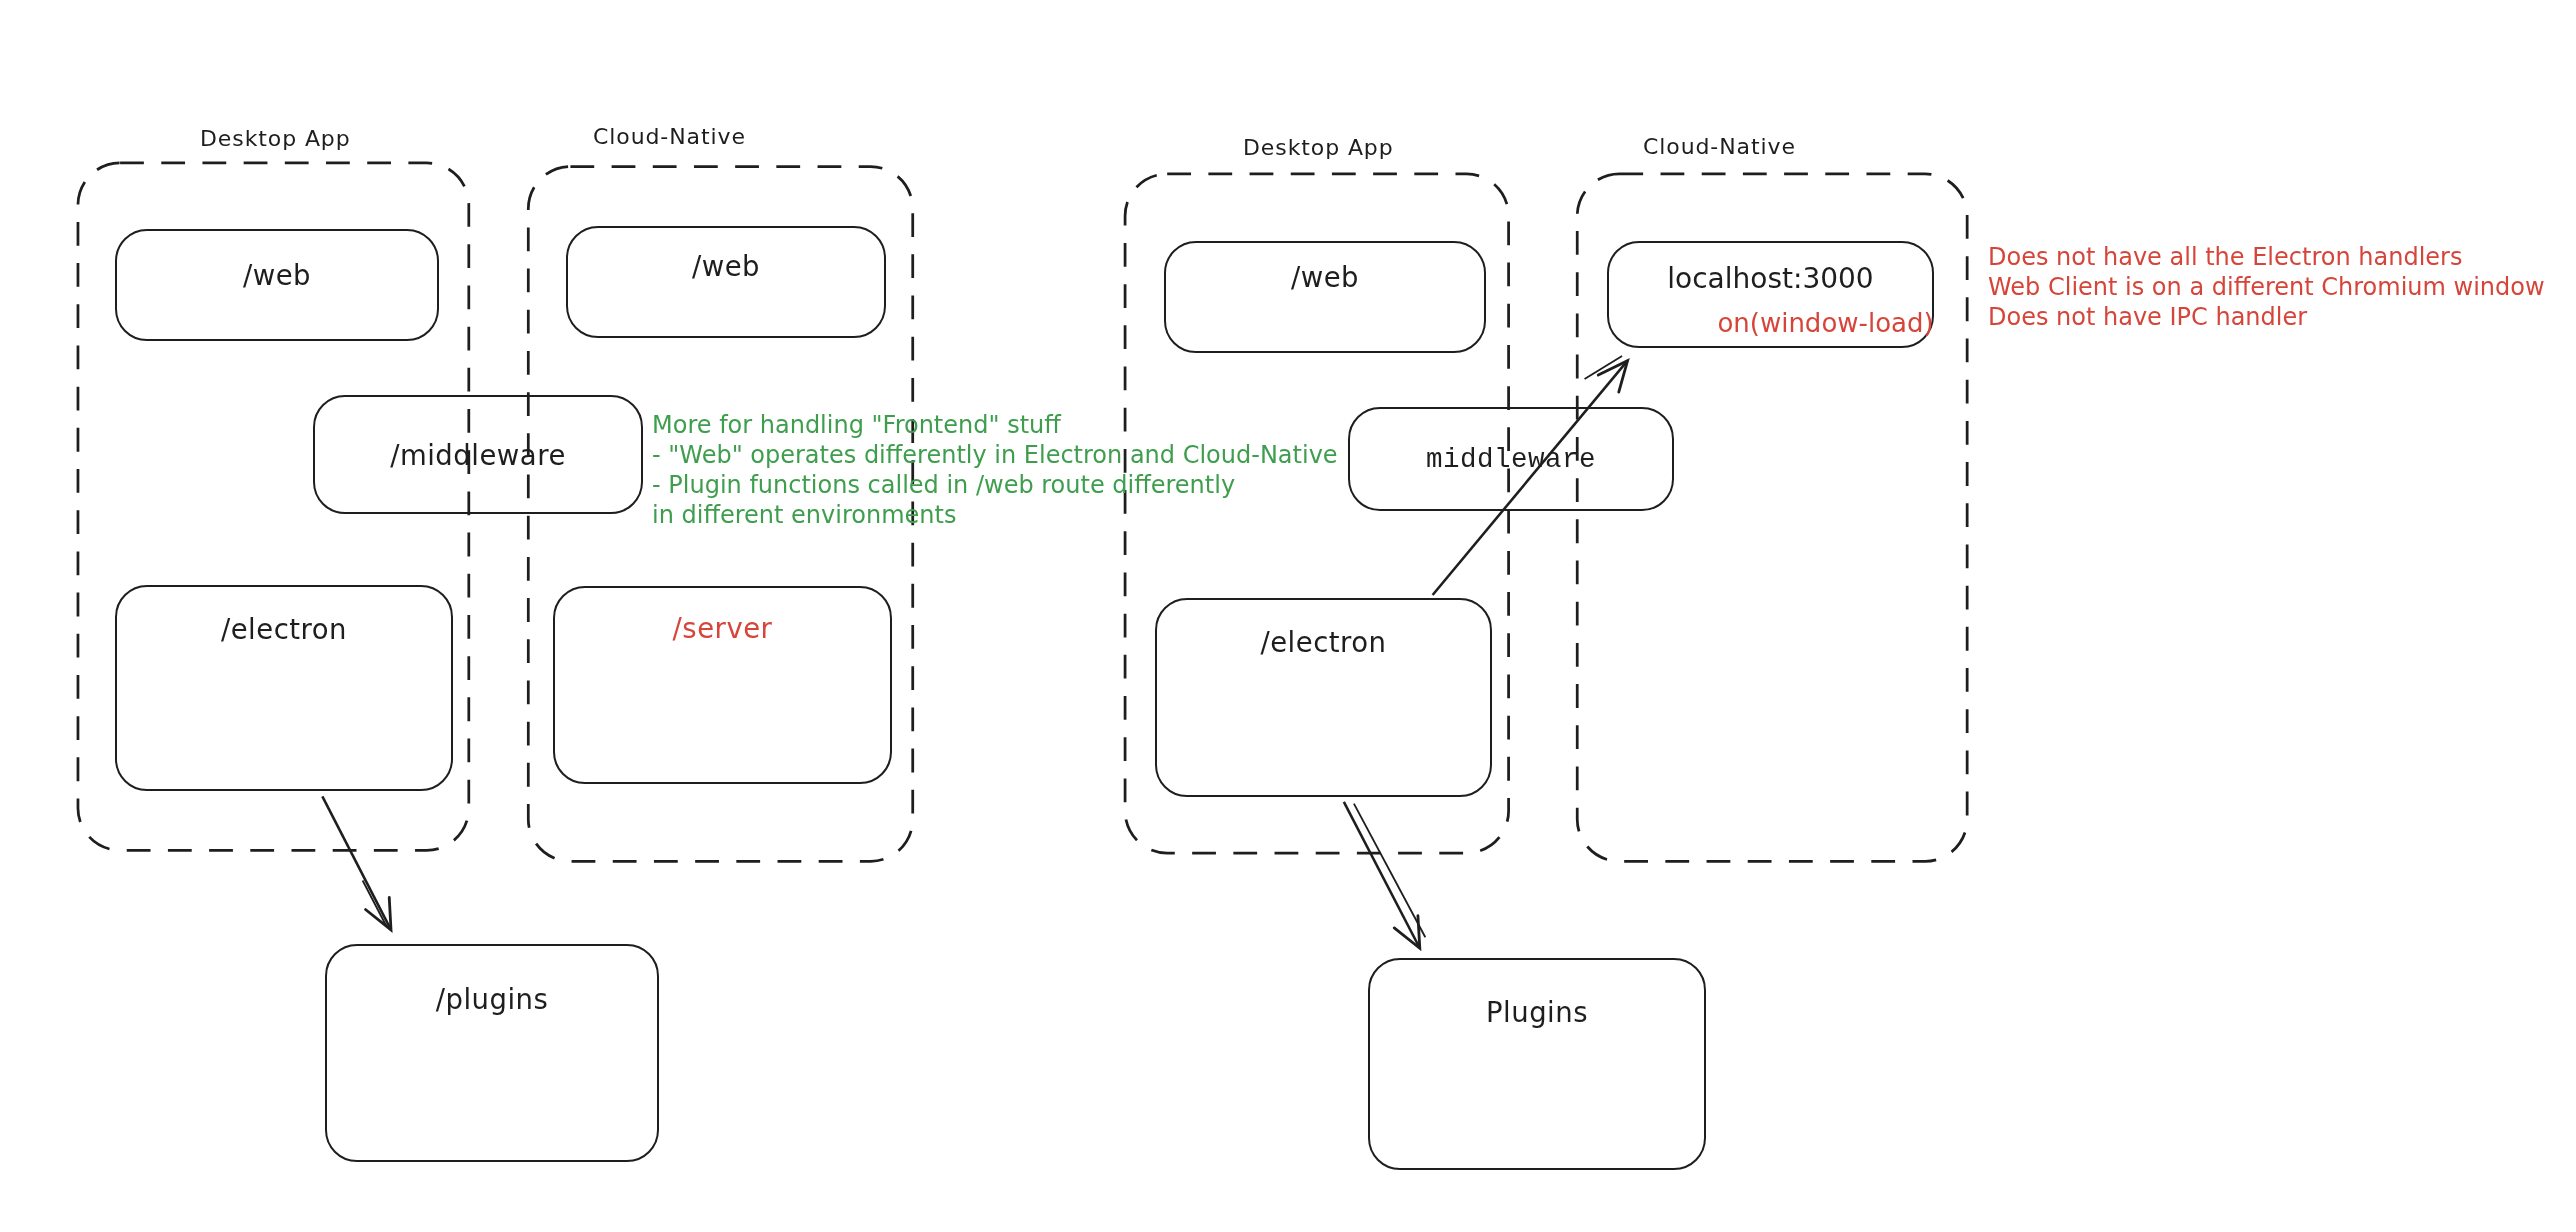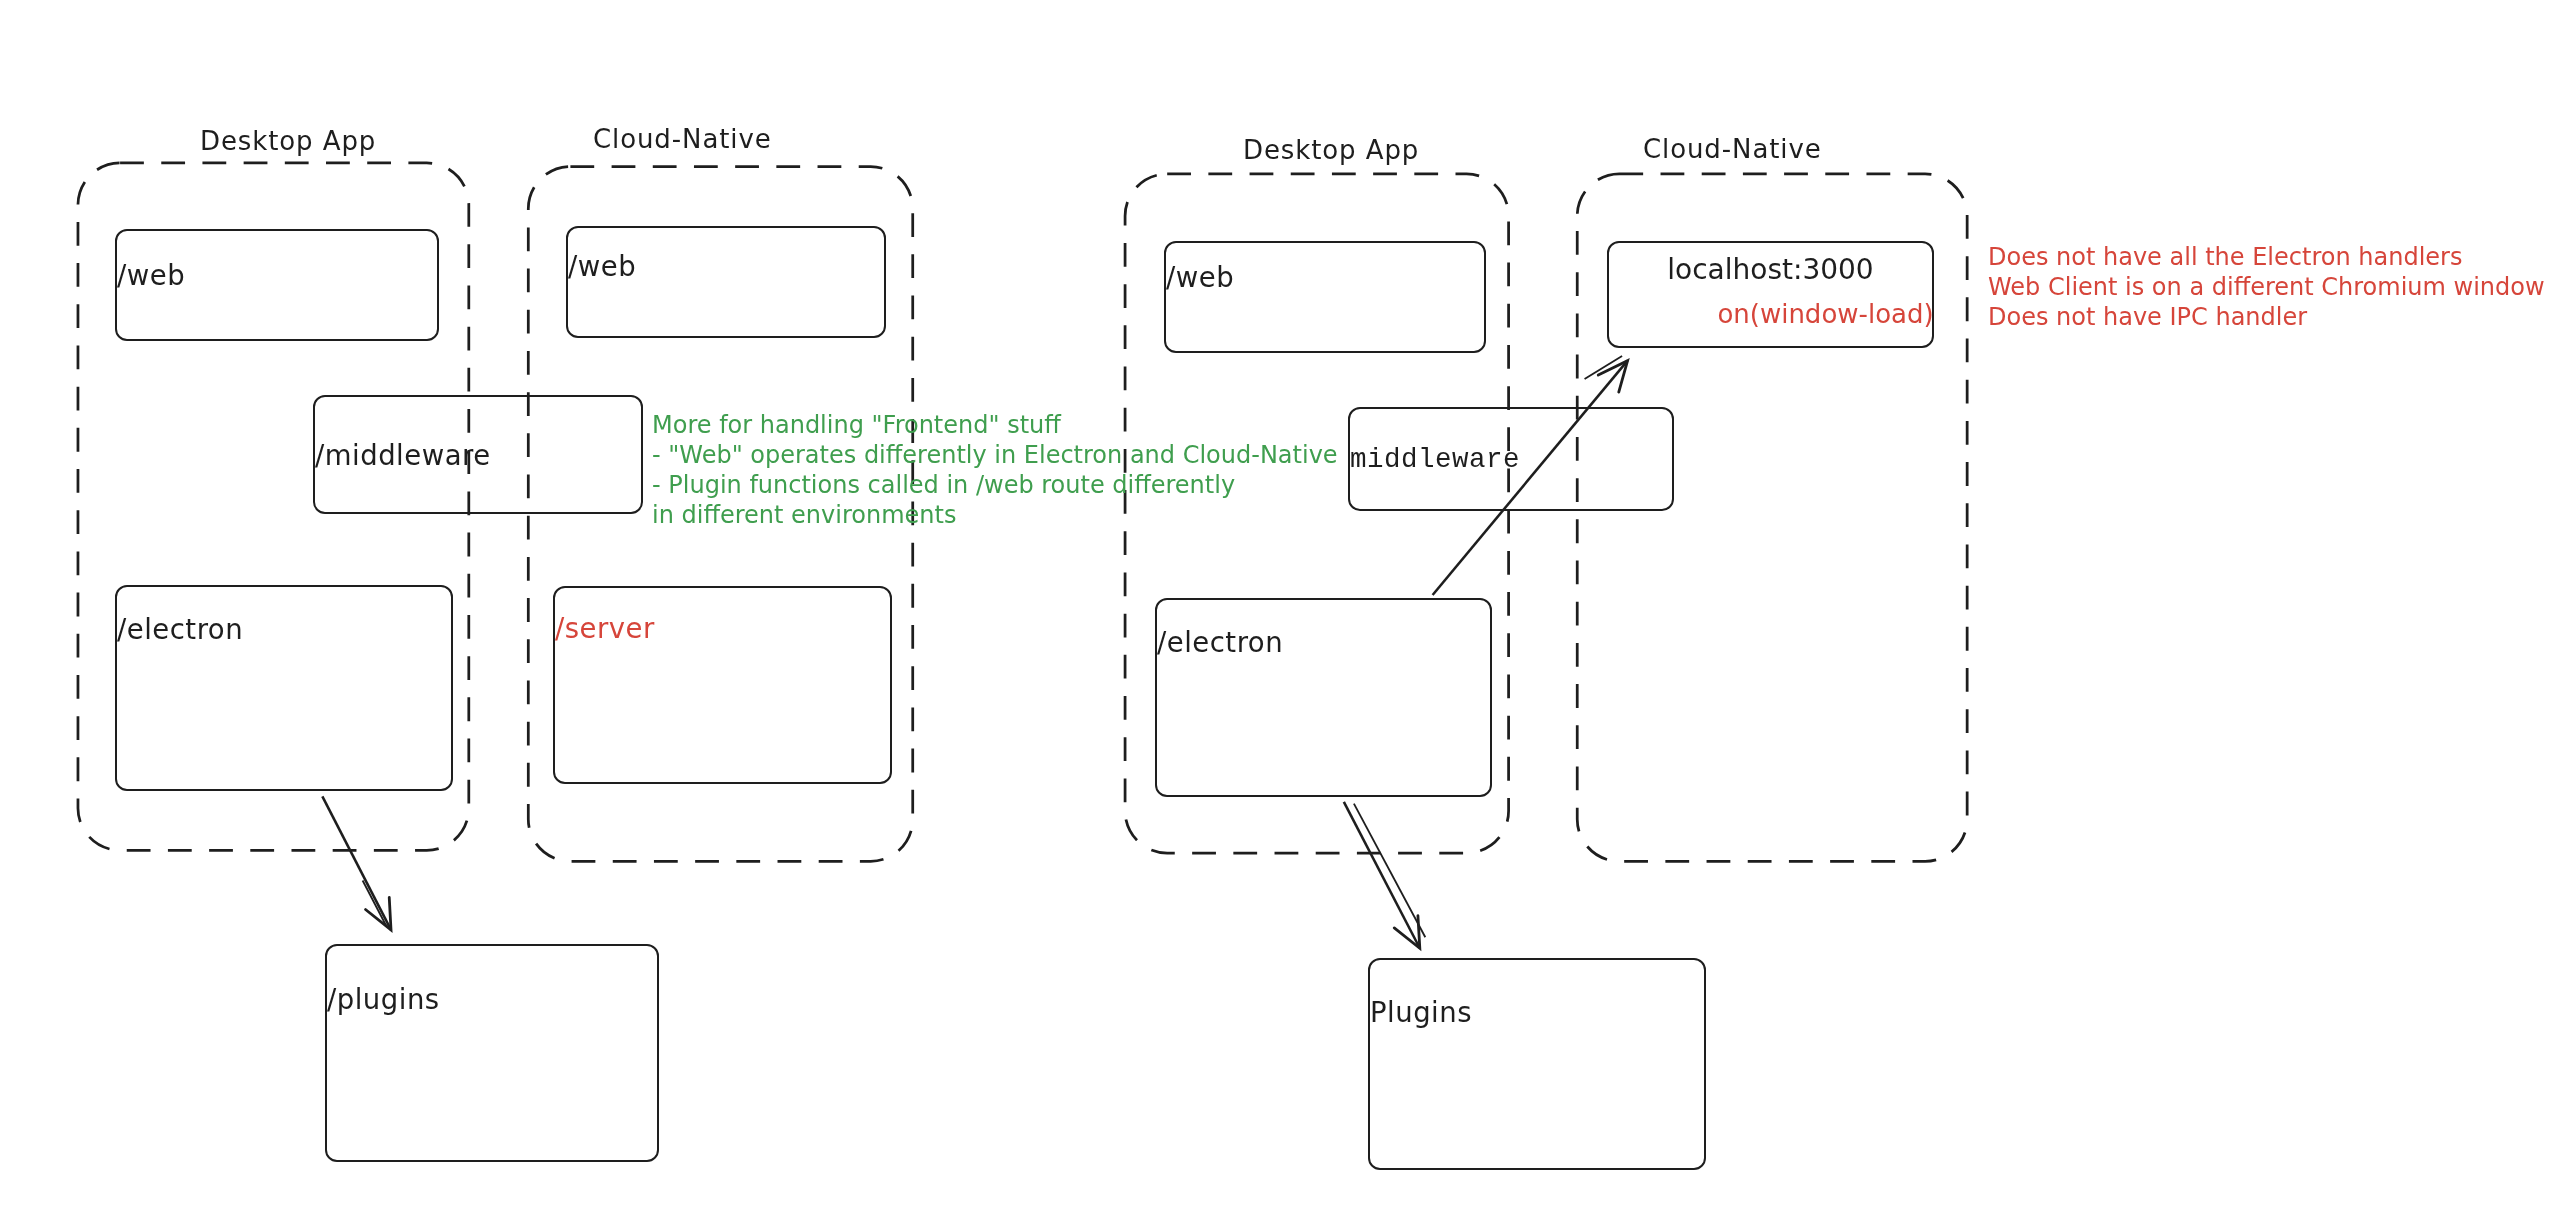--- a/index.html
+++ b/index.html
@@ -15,31 +15,32 @@
     width:2576px;height:1232px;
     background:var(--bg);
     overflow:hidden;
   }
   .arrows-layer{
     position:absolute;left:0;top:0;width:2576px;height:1232px;
     pointer-events:none;
   }
   .dlabel{
     position:absolute;
-    font-size:26px;
+    font-size:22px;
     letter-spacing:0.9px;
     color:var(--stroke);
     white-space:nowrap;
   }
   .box{
     position:absolute;
     border:2.7px solid var(--stroke);
-    border-radius:12px;
+    border-radius:32px;
     background:transparent;
     display:flex;
+    justify-content:center;
     align-items:flex-start;
   }
   .box.center{align-items:center;}
   .box-label{
     font-size:27.5px;
     letter-spacing:0.5px;
     white-space:nowrap;
   }
   .box-label.red{color:var(--red);}
   .localhost-box{

